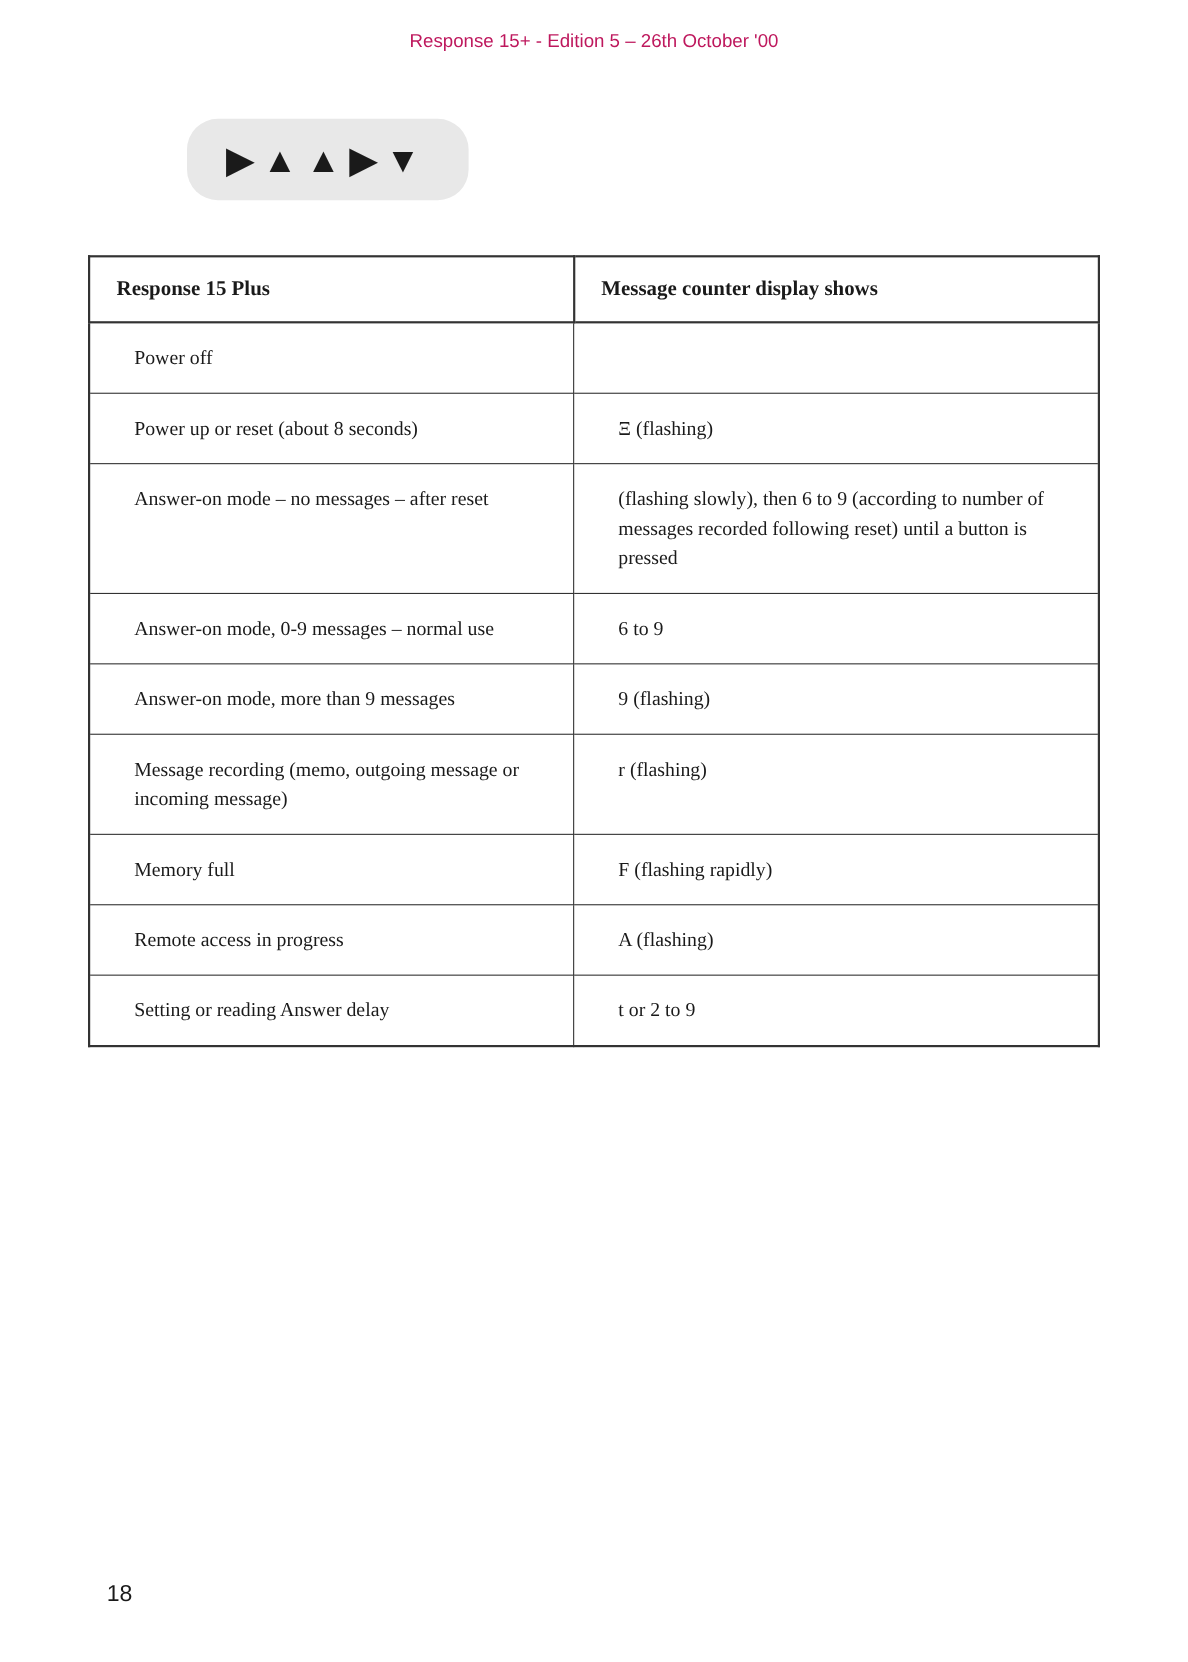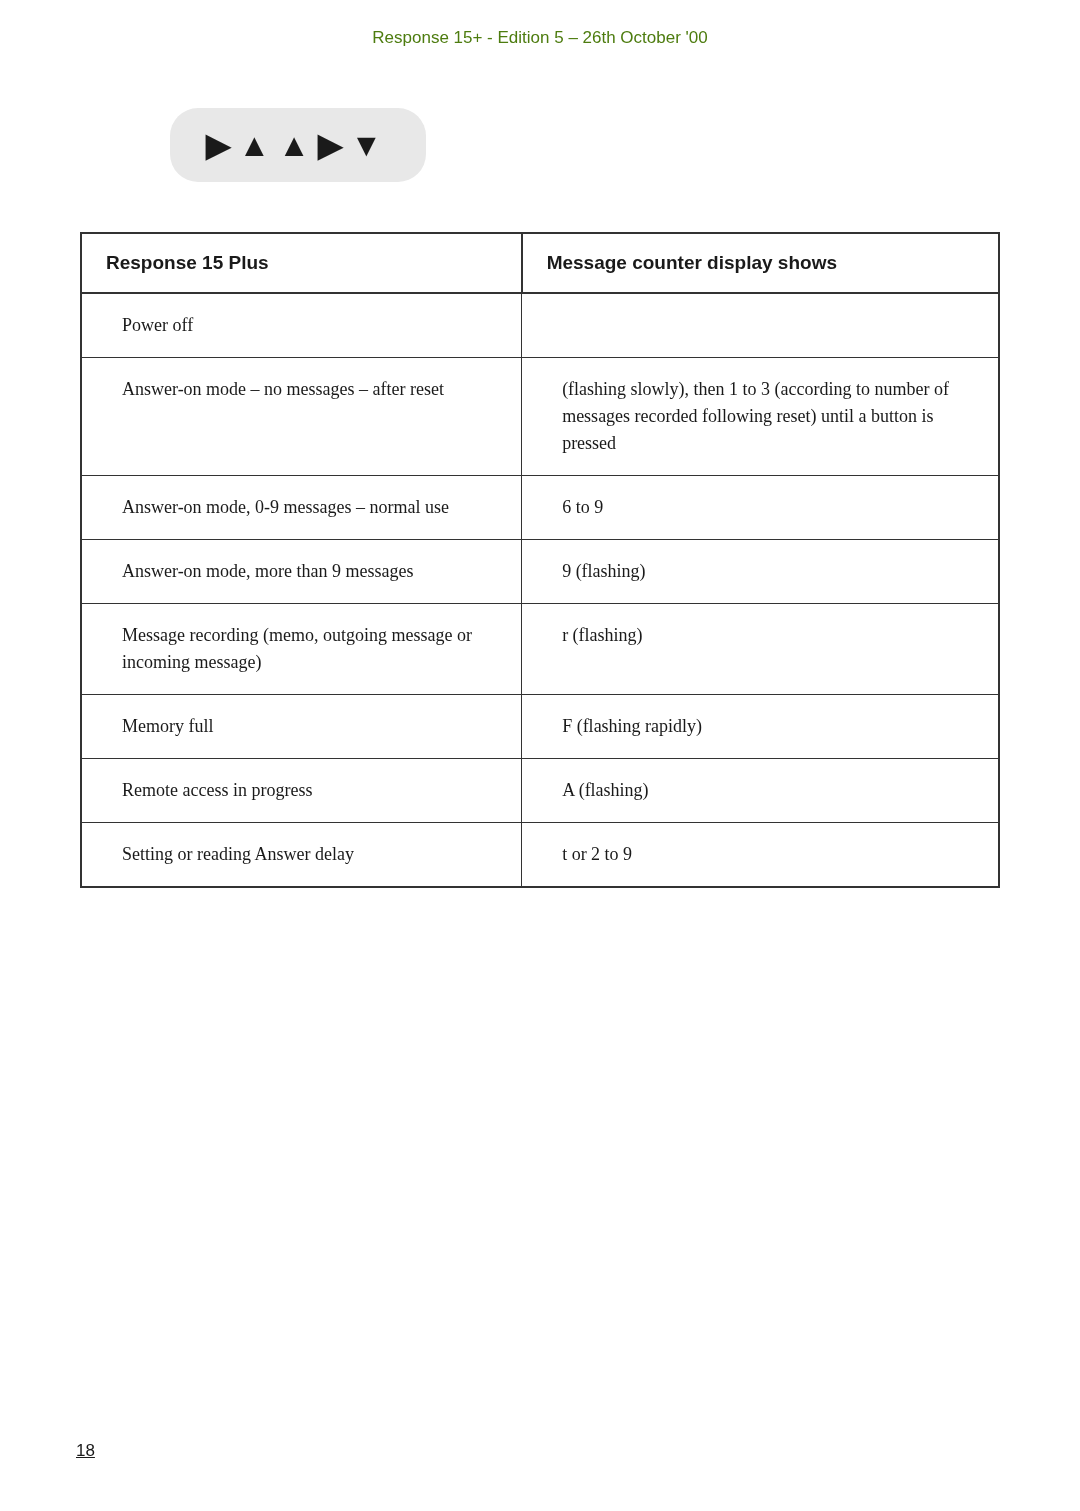--- a/index.html
+++ b/index.html
@@ -16,21 +16,21 @@
       width: 1080px;
       min-height: 1511px;
       position: relative;
     }
 
     .page-header {
       text-align: center;
       padding: 28px 0 0 0;
       font-size: 17px;
       font-family: Arial, sans-serif;
-      color: #4d7c0f;
+      color: #be185d;
     }
 
     .symbol-bar {
       margin: 60px 90px 50px 90px;
       background: #e8e8e8;
       border-radius: 28px;
       padding: 18px 36px;
       display: inline-block;
       font-size: 32px;
       font-weight: bold;
@@ -45,21 +45,21 @@
       margin: 0 80px;
       border-collapse: collapse;
       width: calc(100% - 160px);
       border: 2px solid #333;
     }
 
     .main-table th {
       border: 2px solid #333;
       padding: 18px 24px;
       font-weight: bold;
-      font-family: Liberation Sans, sans-serif;
+      font-family: Liberation Serif, serif;
       font-size: 19px;
       text-align: left;
       background: #fff;
       vertical-align: top;
     }
 
     .main-table td {
       border: 1.5px solid #333;
       padding: 18px 40px;
       vertical-align: top;
@@ -71,24 +71,23 @@
       width: 48%;
     }
 
     .col-right {
       width: 52%;
     }
 
     .page-number {
       position: absolute;
       bottom: 50px;
-      left: 76px;
-      font-size: 17px;
+      left: 97px;
+      font-size: 21px;
       font-family: Arial, sans-serif;
-      text-decoration: underline;
     }
   </style>
 </head>
 <body>
 
 <div class="page-header">
   <span>Response 15+ - Edition 5 – 26th October '00</span>
 </div>
 
 <div class="symbol-bar-container">
@@ -103,22 +102,26 @@
       <th class="col-left">Response 15 Plus</th>
       <th class="col-right">Message counter display shows</th>
     </tr>
   </thead>
   <tbody id="table-body">
   <tr>
         <td>Power off</td>
         <td></td>
       </tr>
       <tr>
+        <td>Power up or reset (about 8 seconds)</td>
+        <td>Ξ (flashing)</td>
+      </tr>
+      <tr>
         <td>Answer-on mode – no messages – after reset</td>
-        <td>(flashing slowly), then 1 to 3 (according to number of messages recorded following reset) until a button is pressed</td>
+        <td>(flashing slowly), then 6 to 9 (according to number of messages recorded following reset) until a button is pressed</td>
       </tr>
       <tr>
         <td>Answer-on mode, 0-9 messages – normal use</td>
         <td>6 to 9</td>
       </tr>
       <tr>
         <td>Answer-on mode, more than 9 messages</td>
         <td>9 (flashing)</td>
       </tr>
       <tr>

